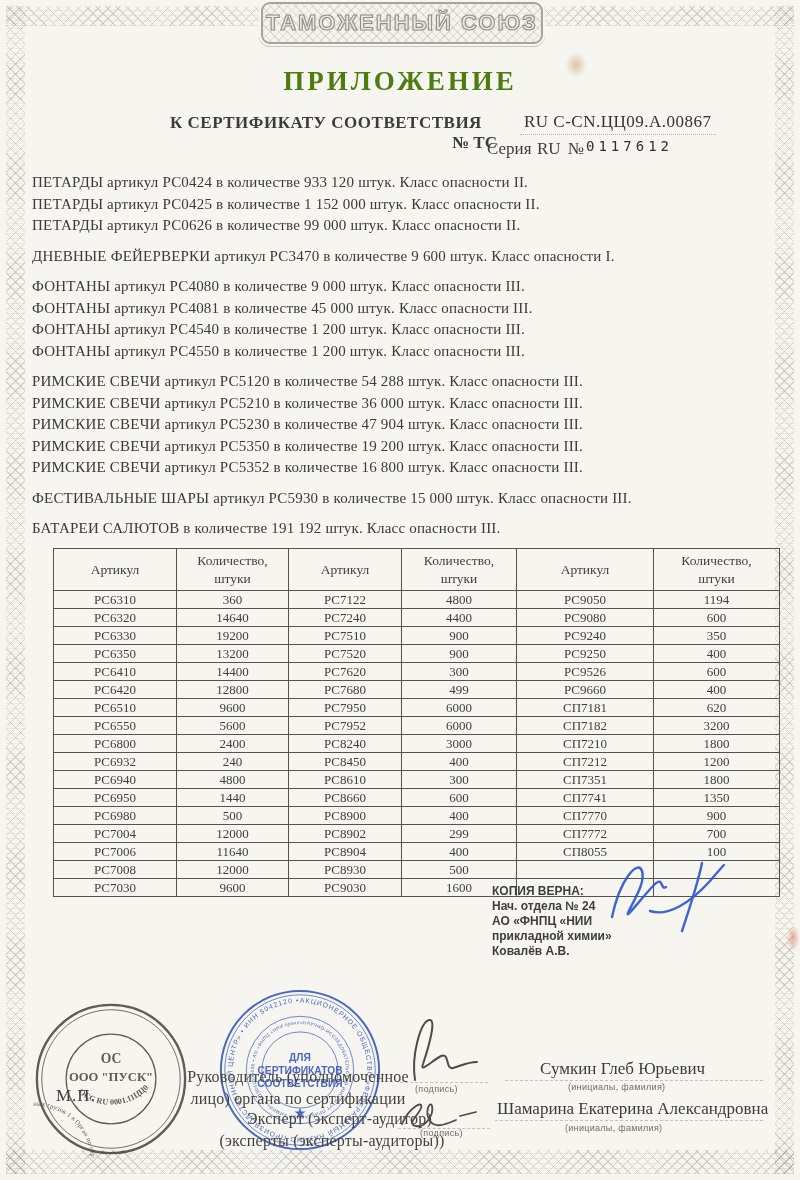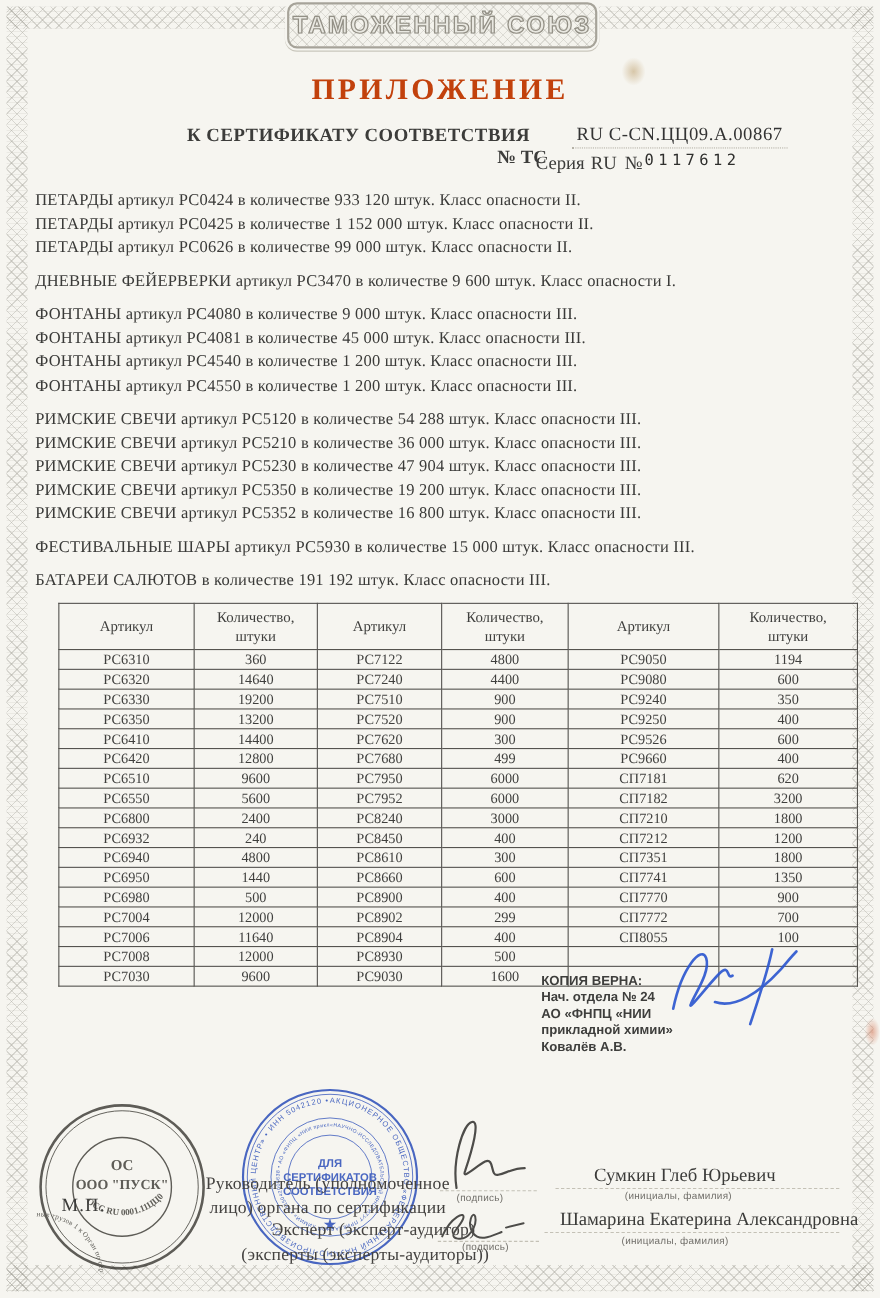--- a/index.html
+++ b/index.html
@@ -41,21 +41,21 @@
     font-family:"Liberation Sans", sans-serif;
     font-weight:700;font-size:22px;letter-spacing:2px;
     color:#e9e8e1;
     -webkit-text-stroke:1.1px #928f85;
     text-shadow:0 0 1px rgba(146,143,133,.6);
     white-space:nowrap;
   }
 
   .page-title{
     position:absolute;left:0;top:66px;width:800px;margin:0;
-    text-align:center;font-size:27px;font-weight:700;letter-spacing:3px;color:#c2410c;
+    text-align:center;font-size:27px;font-weight:700;letter-spacing:3px;color:#4d7c0f;
   }
   .sub-label{position:absolute;left:170px;top:113px;font-size:17px;font-weight:600;letter-spacing:.5px;}
   .sub-no-ts{position:absolute;left:452px;top:113px;font-size:17px;font-weight:600;margin-top:20px;}
   .sub-cert-no{
     position:absolute;left:520px;top:112px;font-size:17px;letter-spacing:.5px;color:#333;
     border-bottom:1px dotted #b4b1a6;padding:0 4px 2px 4px;
   }
   .sub-series-label{position:absolute;left:487px;top:139px;font-size:17px;}
   .sub-series-ru{position:absolute;left:537px;top:139px;font-size:17px;}
   .sub-series-no-sign{position:absolute;left:568px;top:139px;font-size:17px;}
@@ -427,16 +427,16 @@
   <div class="dotline" style="left:400px;top:1082px;width:88px;"></div>
   <div class="dotline" style="left:505px;top:1080px;width:258px;"></div>
   <div class="dotline" style="left:398px;top:1128px;width:92px;"></div>
   <div class="dotline" style="left:495px;top:1120px;width:268px;"></div>
 
   <span class="micro-label" style="left:415px;top:1084px;">(подпись)</span>
   <span class="micro-label" style="left:420px;top:1128px;">(подпись)</span>
 
   <span class="name" style="left:540px;top:1059px;">Сумкин Глеб Юрьевич</span>
   <span class="micro-label" style="left:568px;top:1082px;">(инициалы, фамилия)</span>
-  <span class="name" style="left:497px;top:1099px;margin-left:12px;">Шамарина Екатерина Александровна</span>
+  <span class="name" style="left:497px;top:1099px;">Шамарина Екатерина Александровна</span>
   <span class="micro-label" style="left:565px;top:1123px;">(инициалы, фамилия)</span>
 
 </div>
 
 </body></html>

